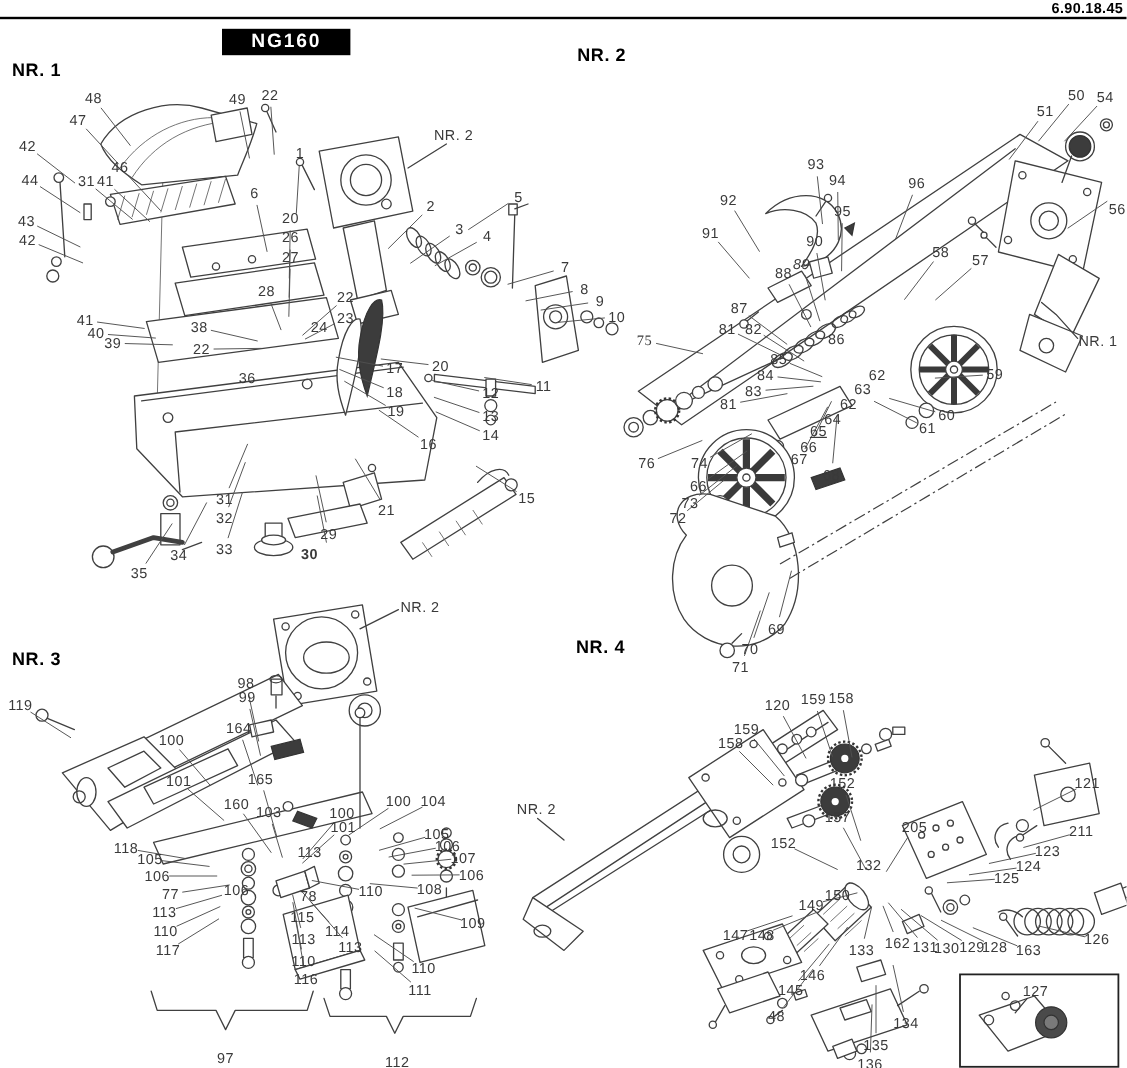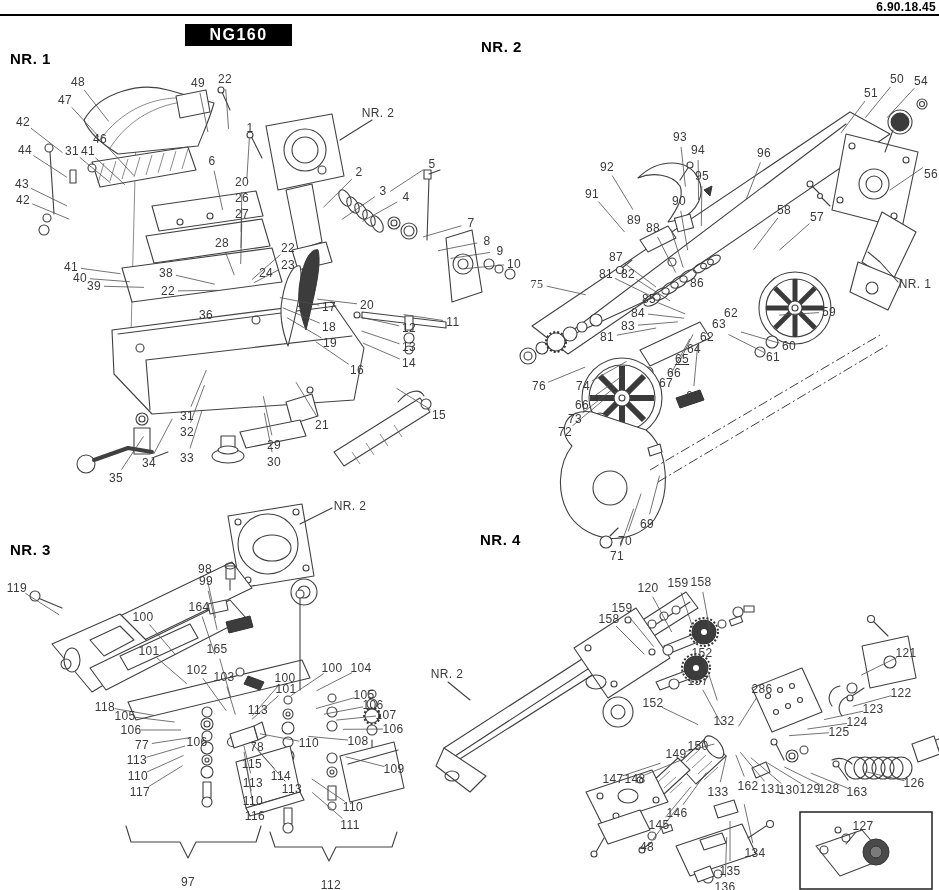--- a/index.html
+++ b/index.html
@@ -603,36 +603,36 @@
       <span class="label" style="left: 409px; top: 347px;">13</span>
       <span class="label" style="left: 409px; top: 363px;">14</span>
       <span class="label" style="left: 357px; top: 370px;">16</span>
       <span class="label" style="left: 206px; top: 315px;">36</span>
       <span class="label" style="left: 187px; top: 416px;">31</span>
       <span class="label" style="left: 187px; top: 432px;">32</span>
       <span class="label" style="left: 187px; top: 458px;">33</span>
       <span class="label" style="left: 149px; top: 463px;">34</span>
       <span class="label" style="left: 116px; top: 478px;">35</span>
       <span class="label" style="left: 274px; top: 445px;">29</span>
-      <span class="label" style="left: 274px; top: 462px;">30</span>
+      <span class="label" style="left: 258px; top: 462px; font-weight: bold;">30</span>
       <span class="label" style="left: 322px; top: 425px;">21</span>
       <span class="label" style="left: 439px; top: 415px;">15</span>
       <span class="label callout" style="left: 378px; top: 113px;">NR. 2</span>
       <span class="label" style="left: 871px; top: 93px;">51</span>
       <span class="label" style="left: 897px; top: 79px;">50</span>
       <span class="label" style="left: 921px; top: 81px;">54</span>
       <span class="label" style="left: 680px; top: 137px;">93</span>
       <span class="label" style="left: 698px; top: 150px;">94</span>
       <span class="label" style="left: 607px; top: 167px;">92</span>
       <span class="label" style="left: 702px; top: 176px;">95</span>
       <span class="label" style="left: 764px; top: 153px;">96</span>
       <span class="label" style="left: 931px; top: 174px;">56</span>
       <span class="label" style="left: 592px; top: 194px;">91</span>
       <span class="label" style="left: 679px; top: 201px;">90</span>
-      <span class="label" style="left: 634px; top: 220px;">89</span>
+      <span class="label" style="left: 668px; top: 220px; font-style: italic;">89</span>
       <span class="label" style="left: 653px; top: 228px;">88</span>
       <span class="label" style="left: 784px; top: 210px;">58</span>
       <span class="label" style="left: 817px; top: 217px;">57</span>
       <span class="label" style="left: 616px; top: 257px;">87</span>
       <span class="label" style="left: 606px; top: 274px;">81</span>
       <span class="label" style="left: 628px; top: 274px;">82</span>
       <span class="label" style="left: 697px; top: 283px;">86</span>
       <span class="label" style="left: 537px; top: 284px; font-family: Liberation Serif, serif;">75</span>
       <span class="label" style="left: 649px; top: 299px;">85</span>
       <span class="label" style="left: 638px; top: 313px;">84</span>
@@ -658,21 +658,21 @@
       <span class="label" style="left: 625px; top: 541px;">70</span>
       <span class="label" style="left: 617px; top: 556px;">71</span>
       <span class="label callout" style="left: 915px; top: 284px;">NR. 1</span>
       <span class="label" style="left: 17px; top: 588px;">119</span>
       <span class="label" style="left: 205px; top: 569px;">98</span>
       <span class="label" style="left: 206px; top: 581px;">99</span>
       <span class="label" style="left: 199px; top: 607px;">164</span>
       <span class="label" style="left: 217px; top: 649px;">165</span>
       <span class="label" style="left: 143px; top: 617px;">100</span>
       <span class="label" style="left: 149px; top: 651px;">101</span>
-      <span class="label" style="left: 197px; top: 670px;">102</span>
+      <span class="label" style="left: 197px; top: 670px;">160</span>
       <span class="label" style="left: 224px; top: 677px;">103</span>
       <span class="label" style="left: 105px; top: 707px;">118</span>
       <span class="label" style="left: 125px; top: 716px;">105</span>
       <span class="label" style="left: 131px; top: 730px;">106</span>
       <span class="label" style="left: 142px; top: 745px;">77</span>
       <span class="label" style="left: 197px; top: 742px;">106</span>
       <span class="label" style="left: 137px; top: 760px;">113</span>
       <span class="label" style="left: 138px; top: 776px;">110</span>
       <span class="label" style="left: 140px; top: 792px;">117</span>
       <span class="label" style="left: 257px; top: 747px;">78</span>
@@ -701,25 +701,25 @@
       <span class="label callout" style="left: 350px; top: 506px;">NR. 2</span>
       <span class="label" style="left: 648px; top: 588px;">120</span>
       <span class="label" style="left: 678px; top: 583px;">159</span>
       <span class="label" style="left: 701px; top: 582px;">158</span>
       <span class="label" style="left: 622px; top: 608px;">159</span>
       <span class="label" style="left: 609px; top: 619px;">158</span>
       <span class="label" style="left: 702px; top: 653px;">152</span>
       <span class="label" style="left: 698px; top: 681px;">157</span>
       <span class="label" style="left: 653px; top: 703px;">152</span>
       <span class="label" style="left: 906px; top: 653px;">121</span>
-      <span class="label" style="left: 901px; top: 693px;">122</span>
+      <span class="label" style="left: 901px; top: 693px;">211</span>
       <span class="label" style="left: 873px; top: 709px;">123</span>
       <span class="label" style="left: 857px; top: 722px;">124</span>
       <span class="label" style="left: 839px; top: 732px;">125</span>
-      <span class="label" style="left: 762px; top: 689px;">286</span>
+      <span class="label" style="left: 762px; top: 689px;">205</span>
       <span class="label" style="left: 724px; top: 721px;">132</span>
       <span class="label" style="left: 914px; top: 783px;">126</span>
       <span class="label" style="left: 748px; top: 786px;">162</span>
       <span class="label" style="left: 698px; top: 746px;">150</span>
       <span class="label" style="left: 676px; top: 754px;">149</span>
       <span class="label" style="left: 613px; top: 779px;">147</span>
       <span class="label" style="left: 635px; top: 779px;">148</span>
       <span class="label" style="left: 677px; top: 813px;">146</span>
       <span class="label" style="left: 659px; top: 825px;">145</span>
       <span class="label" style="left: 647px; top: 847px;">48</span>

